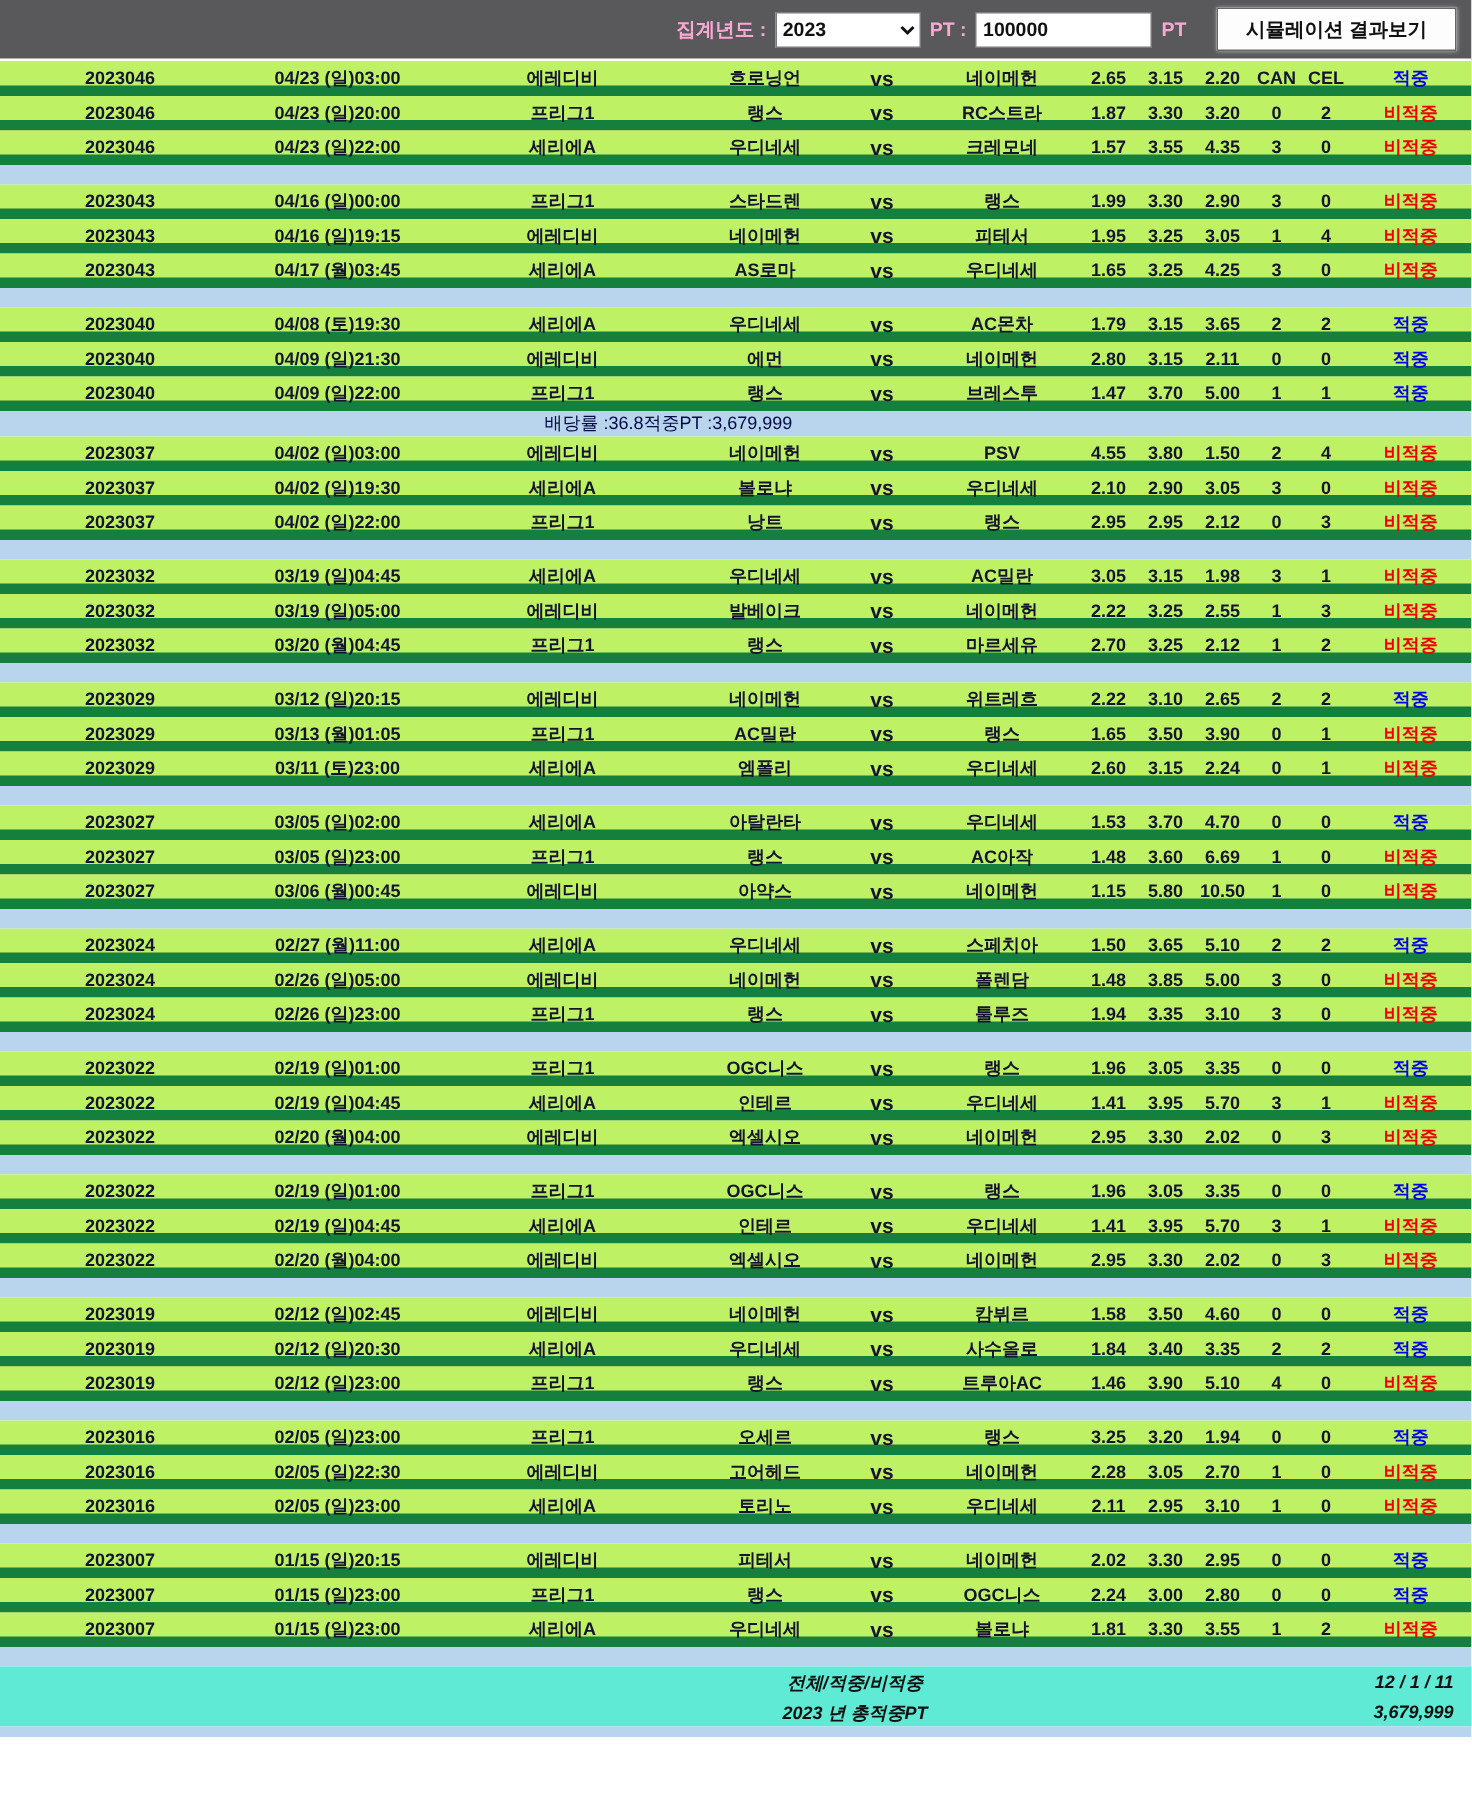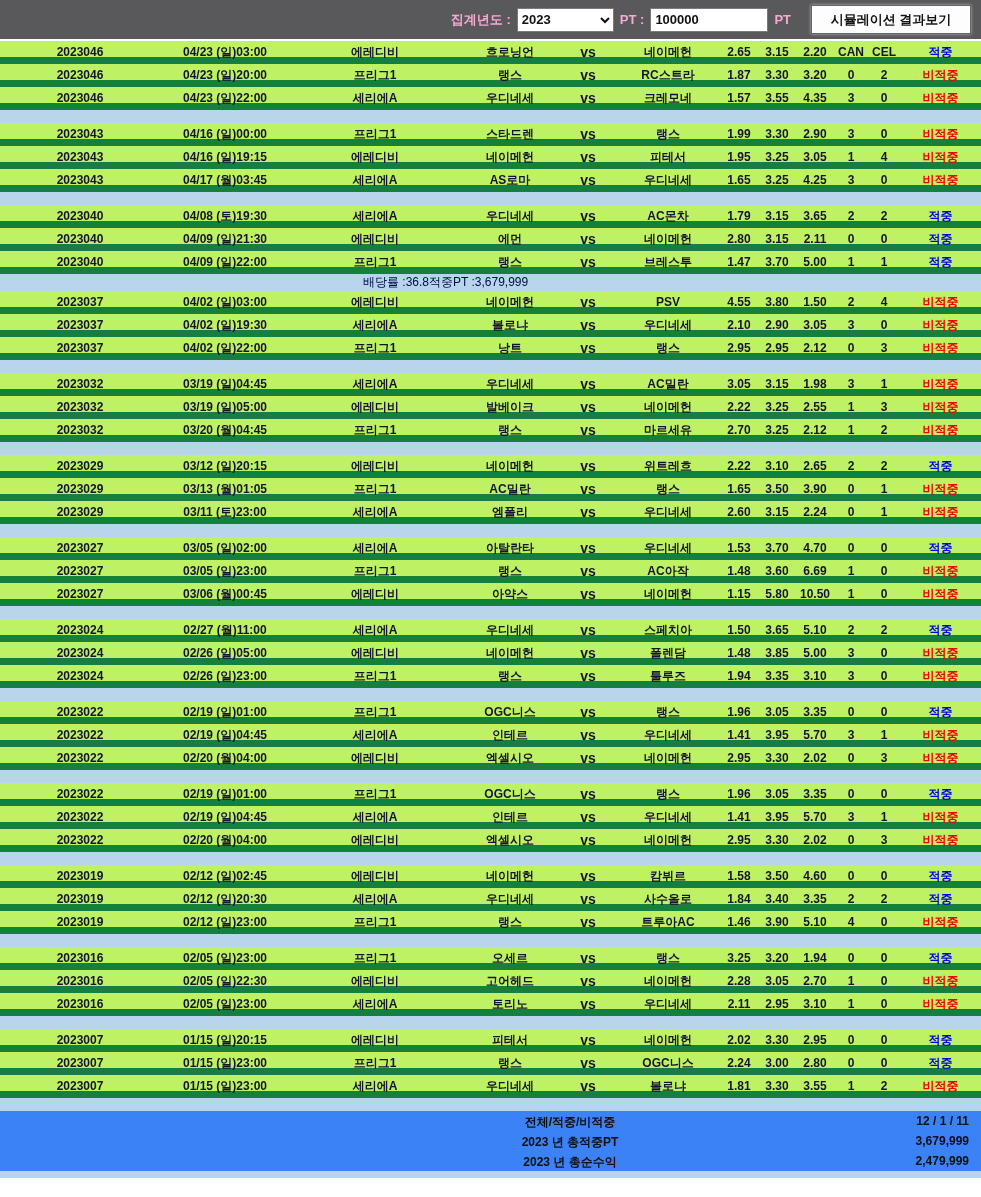--- a/index.html
+++ b/index.html
@@ -38,21 +38,21 @@
   .cell{text-align:center;white-space:nowrap;line-height:22px;}
   .cell.vs{font-size:14px;}
   .sep{height:13px;background:#b9d5ee;}
   .sep.note{
     height:17px;display:flex;align-items:center;
     font-size:12px;font-weight:normal;color:#000a46;text-align:right;
   }
   .sep.note .n1{margin-left:363px;white-space:nowrap;}
   .sep.note .n2{white-space:nowrap;}
   
-  .footer{background:#3b82f6;}
+  .footer{background:#5eead4;font-style:italic;}
   .footer-row{position:relative;height:20px;font-size:12px;font-weight:bold;color:#101010;}
   .footer-label{position:absolute;left:420px;width:300px;text-align:center;top:3px;}
   .footer-value{position:absolute;right:12px;top:3px;}
   .bottom-strip{height:7px;background:#b9d5ee;}
 </style>
 </head>
 <body>
 
 <div class="toolbar">
   <span class="tb-label">집계년도 :</span>
@@ -632,18 +632,14 @@
 
 <div id="footer" class="footer">
     <div class="footer-row">
       <span class="footer-label">전체/적중/비적중</span>
       <span class="footer-value">12 / 1 / 11</span>
     </div>
     <div class="footer-row">
       <span class="footer-label">2023 년 총적중PT</span>
       <span class="footer-value">3,679,999</span>
     </div>
-    <div class="footer-row">
-      <span class="footer-label">2023 년 총순수익</span>
-      <span class="footer-value">2,479,999</span>
-    </div>
   </div>
 <div class="bottom-strip"></div>
 
 </body></html>

